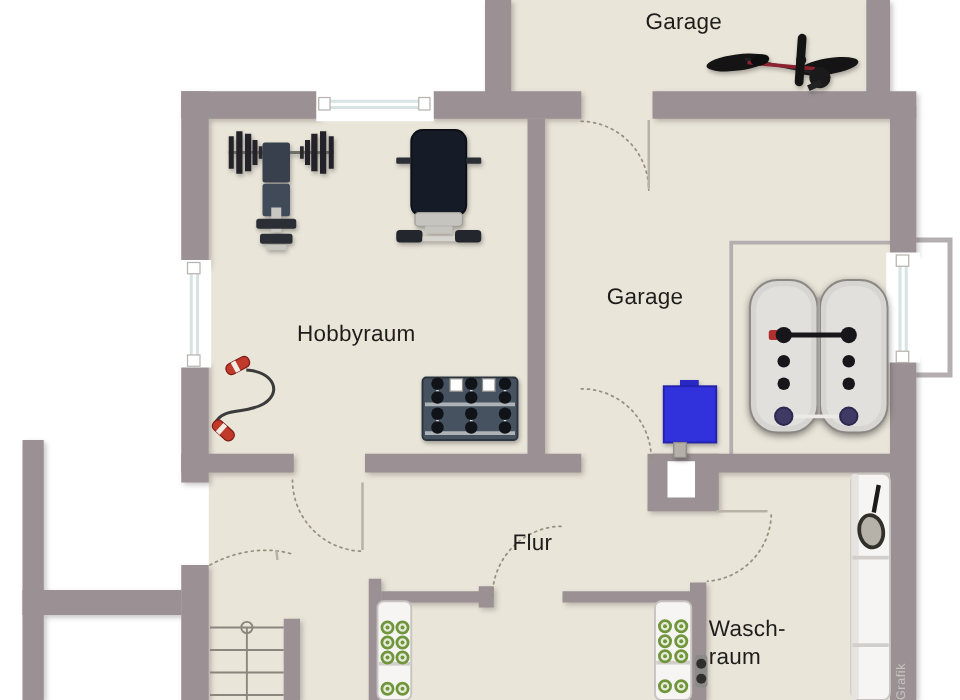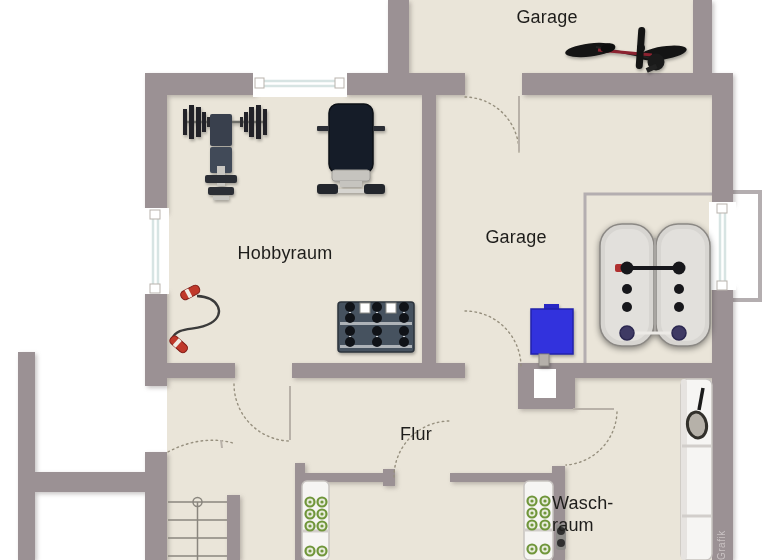--- a/index.html
+++ b/index.html
@@ -298,21 +298,21 @@
   </g>
 
   <g>
     <rect x="556" y="524" width="10" height="26" rx="3" fill="#8a8a86" opacity="0.85"></rect>
     <circle cx="561" cy="531" r="4" fill="#2f2f2f"></circle>
     <circle cx="561" cy="543" r="4" fill="#2f2f2f"></circle>
   </g>
 </svg>
 
   <div class="room-label" style="left:547px;top:7px">Garage</div>
-  <div class="room-label" style="left:285px;top:243px">Hobbyraum</div>
+  <div class="room-label" style="left:285px;top:257px">Hobbyraum</div>
   <div class="room-label" style="left:516px;top:227px">Garage</div>
-  <div class="room-label" style="left:416px;top:424px">Flur</div>
-  <div class="room-label left-align two-line" style="left:552px;top:492px">
+  <div class="room-label" style="left:426px;top:424px">Flur</div>
+  <div class="room-label left-align two-line" style="left:567px;top:492px">
     <div>Wasch-</div>
     <div>raum</div>
   </div>
   <div class="watermark">Grafik</div>
 </div>
 
 </body></html>

